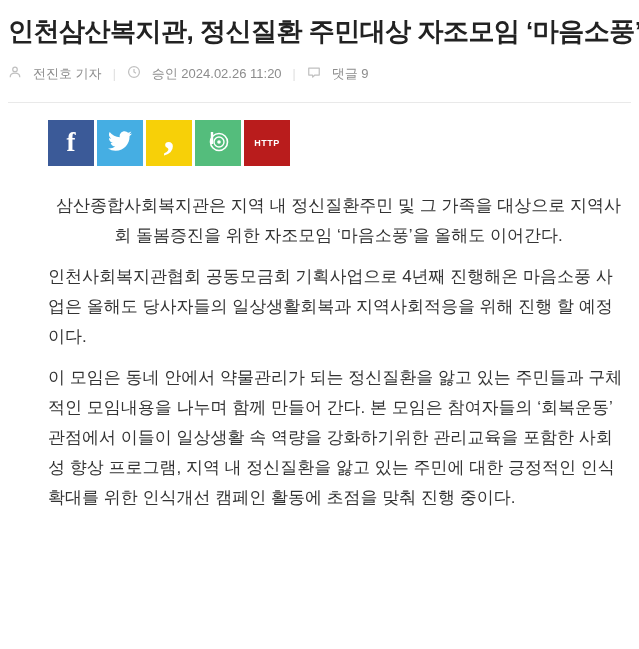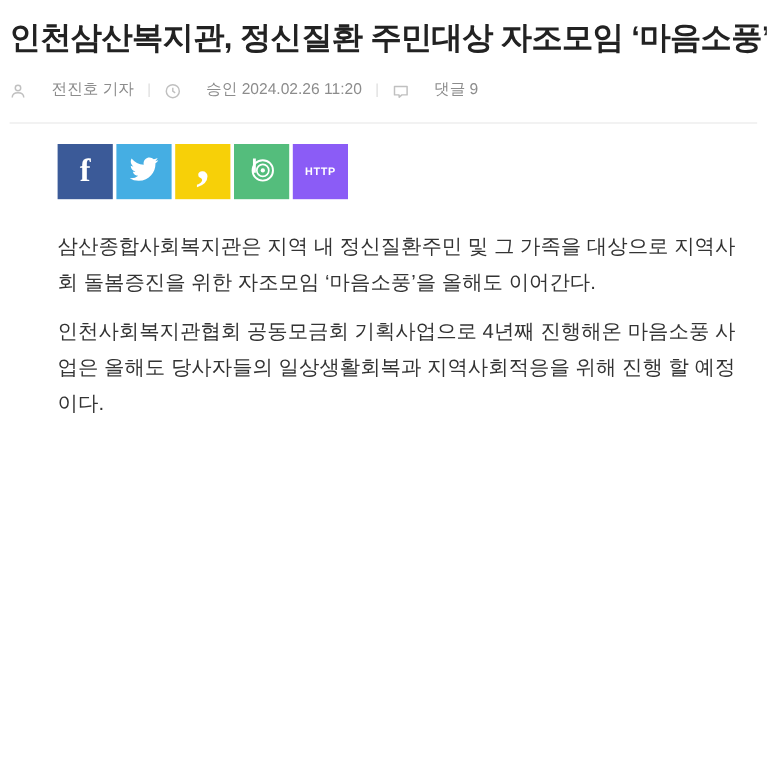--- a/index.html
+++ b/index.html
@@ -21,21 +21,21 @@
     letter-spacing: -0.5px;
     white-space: nowrap;
   }
 
   
   .byline {
     display: flex; align-items: center;
     margin-top: 17px;
     font-size: 13px; color: #8c8c8c;
   }
-  .byline .item { display: flex; align-items: flex-end; gap: 21px; }
+  .byline .item { display: flex; align-items: flex-start; gap: 11px; }
   .byline .sep { color: #dddddd; margin: 0 11px; font-size: 12px; }
   .byline svg { display: block; }
 
   .divider {
     border: none; border-top: 1px solid #e9e9e9;
     margin: 19px 0 0 0;
   }
 
   
   .content { padding-left: 40px; padding-right: 2px; }
@@ -44,41 +44,41 @@
   .social-row { display: flex; gap: 3px; margin-top: 17px; }
   .sns-btn {
     width: 46px; height: 46px; border: none; padding: 0;
     display: flex; align-items: center; justify-content: center;
     cursor: pointer; color: #ffffff;
   }
   .sns-facebook { background: #3b5a98; }
   .sns-twitter  { background: #45aee3; }
   .sns-kakaostory { background: #f7d008; }
   .sns-band { background: #54bd7c; }
-  .sns-url  { background: #8b5cf6; }
+  .sns-url  { background: #b91c1c; }
   .fb-glyph {
     font-family: "Liberation Serif", "DejaVu Serif", serif;
     font-size: 27px; font-weight: 700; color: #fff; line-height: 1;
   }
   .kakao-glyph {
     font-family: "Liberation Serif", "DejaVu Serif", serif;
     font-size: 44px; font-weight: 700; color: #fff; line-height: 0.4;
     margin-top: -16px;
   }
   .http-glyph { font-size: 9px; font-weight: 700; letter-spacing: 0.5px; color: #fff; }
 
   
   .article p {
     margin: 11px 0 0 0;
     font-size: 17px;
     line-height: 30px;
     color: #333333;
     word-break: break-all;
   }
-  .article p.first { margin-top: 25px; }
+  .article p.first { margin-top: 25px; text-align: center; }
 </style>
 </head>
 <body>
 
 <div class="page">
 
   <h1 class="title">인천삼산복지관, 정신질환 주민대상 자조모임 ‘마음소풍’ 진행</h1>
 
   <div class="byline">
     <span class="item">
@@ -140,17 +140,18 @@
         </span>
       </button>
       <button class="sns-btn sns-url">
         <span class="http-glyph">HTTP</span>
       </button>
     </div>
 
     <div class="article">
       <p class="first">삼산종합사회복지관은 지역 내 정신질환주민 및 그 가족을 대상으로 지역사회 돌봄증진을 위한 자조모임 ‘마음소풍’을 올해도 이어간다.</p>
       <p>인천사회복지관협회 공동모금회 기획사업으로 4년째 진행해온 마음소풍 사업은 올해도 당사자들의 일상생활회복과 지역사회적응을 위해 진행 할 예정이다.</p>
+      <p>이 모임은 동네 안에서 약물관리가 되는 정신질환을 앓고 있는 주민들과 구체적인 모임내용을 나누며 함께 만들어 간다.  본 모임은 참여자들의 ‘회복운동’ 관점에서 이들이 일상생활 속 역량을 강화하기위한 관리교육을 포함한 사회성 향상 프로그램, 지역 내 정신질환을 앓고 있는 주민에 대한 긍정적인 인식 확대를 위한 인식개선 캠페인 활동에 초점을 맞춰 진행 중이다.</p>
 
     </div>
 
   </div>
 </div>
 
 </body></html>

